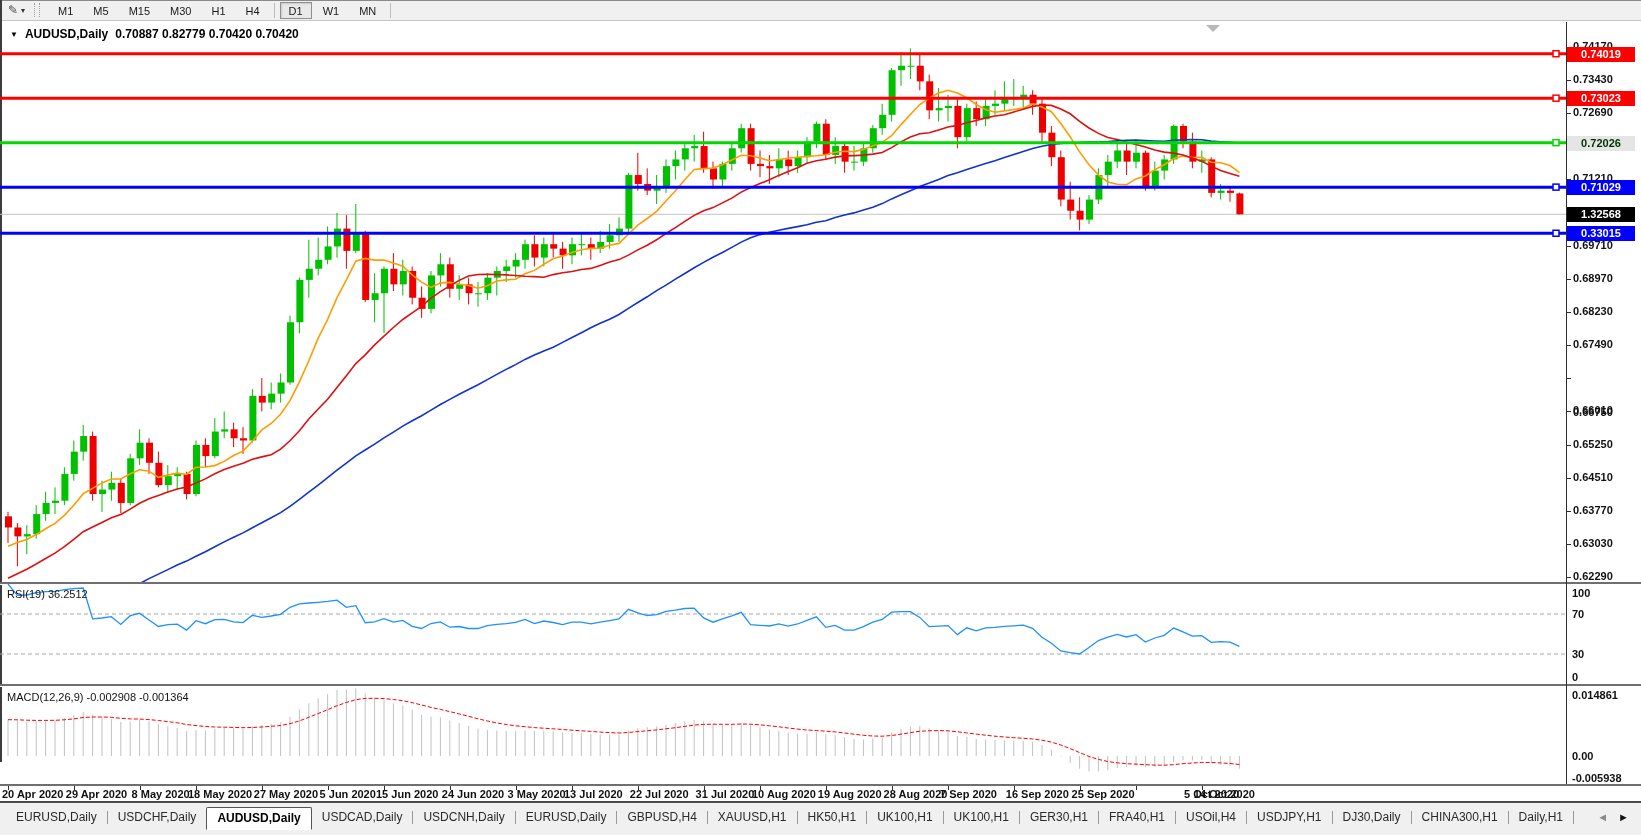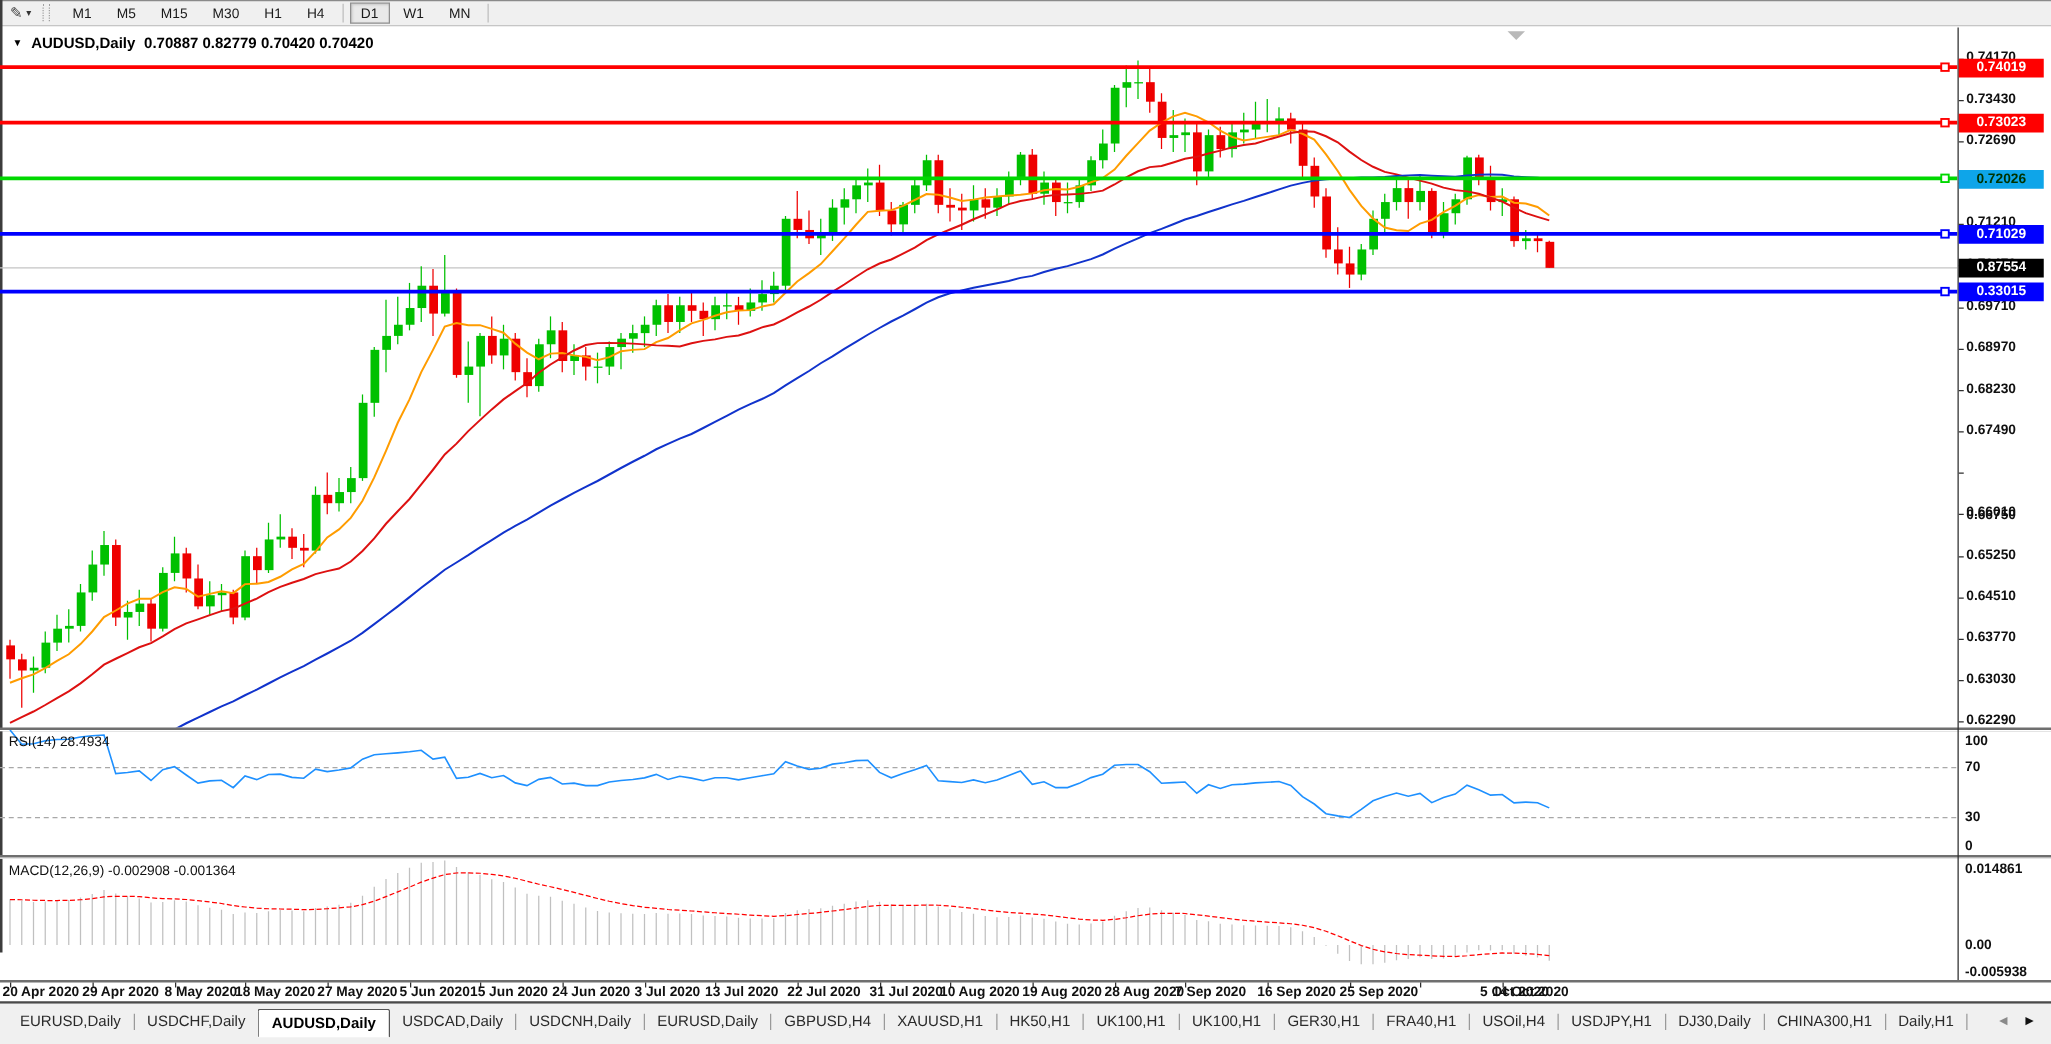--- a/index.html
+++ b/index.html
@@ -366,21 +366,21 @@
     <span class="tri">▼</span>
     <span>AUDUSD,Daily</span>
     <span>0.70887 0.82779 0.70420 0.70420</span>
   </div>
   <div class="sep1"></div>
   <svg id="rsi-svg" width="1566" height="100" viewBox="0 0 1566 100">
       <line x1="0" y1="30" x2="1566" y2="30" stroke="#a8a8a8" stroke-width="1" stroke-dasharray="4,3"></line>
       <line x1="0" y1="70" x2="1566" y2="70" stroke="#a8a8a8" stroke-width="1" stroke-dasharray="4,3"></line>
       <polyline points="8,0.0 17.4,11.4 26.8,11.0 36.2,8.6 45.6,7.6 55,7.4 64.4,5.6 73.8,4.6 83.2,4.0 92.60000000000001,34.9 102,34.0 111.4,32.7 120.80000000000001,40.4 130.2,31.7 139.6,29.3 149,36.0 158.4,42.5 167.8,40.7 177.20000000000002,40.2 186.6,46.1 196,36.7 205.4,39.7 214.8,35.6 224.20000000000002,35.3 233.60000000000002,37.9 243,38.6 252.4,31.3 261.8,33.3 271.2,32.0 280.6,30.3 290,23.3 299.40000000000003,19.8 308.8,19.0 318.2,18.3 327.6,17.4 337,16.2 346.40000000000003,23.3 355.8,21.7 365.2,38.7 374.6,37.8 384,34.7 393.40000000000003,38.2 402.8,36.4 412.2,42.3 421.6,44.5 431,39.5 440.40000000000003,37.9 449.8,43.2 459.20000000000005,42.5 468.6,44.5 478,44.5 487.40000000000003,41.6 496.8,40.4 506.20000000000005,39.6 515.6,38.3 525,35.5 534.4,39.6 543.8000000000001,37.0 553.2,38.5 562.6,40.6 572,38.2 581.4,38.2 590.8000000000001,39.9 600.2,38.2 609.6,36.6 619,35.0 628.4,25.3 637.8000000000001,28.8 647.2,31.5 656.6,30.6 666,27.3 675.4,26.2 684.8000000000001,24.5 694.2,24.2 703.6,33.9 713,38.2 722.4,34.8 731.8000000000001,31.8 741.2,28.3 750.6,40.6 760,41.3 769.4,42.0 778.8000000000001,39.9 788.2,42.2 797.6,40.0 807,36.4 816.4,32.8 825.8000000000001,43.4 835.2,41.4 844.6,46.1 854,46.1 863.4,42.7 872.8000000000001,38.1 882.2,35.4 891.6,28.2 901,27.6 910.4000000000001,27.6 919.8000000000001,33.4 929.2,42.6 938.6,42.1 948,41.6 957.4000000000001,50.6 966.8000000000001,43.8 976.2,46.8 985.6,43.8 995,43.3 1004.4000000000001,42.3 1013.8000000000001,41.8 1023.2,41.2 1032.6000000000001,44.4 1042,53.3 1051.4,59.2 1060.8,67.0 1070.2,68.7 1079.6000000000001,70.0 1089,63.5 1098.4,56.6 1107.8,53.2 1117.2,50.4 1126.6000000000001,53.0 1136,50.7 1145.4,58.1 1154.8,54.0 1164.2,51.3 1173.6000000000001,44.1 1183,47.8 1192.4,52.1 1201.8,51.6 1211.2,58.3 1220.6000000000001,57.7 1230,58.2 1239.4,62.3 " fill="none" stroke="#1e90ff" stroke-width="1.3"></polyline>
     </svg>
-  <div class="ind-label" id="rsi-label">RSI(14) 28.4934</div>
+  <div class="ind-label" id="rsi-label">RSI(19) 36.2512</div>
   <div class="sep2"></div>
   <svg id="macd-svg" width="1566" height="97" viewBox="0 0 1566 97">
       <g>
         <line x1="8" y1="69" x2="8" y2="32.4" stroke="#c0c0c0" stroke-width="1"></line>
         <line x1="17.4" y1="69" x2="17.4" y2="33.4" stroke="#c0c0c0" stroke-width="1"></line>
         <line x1="26.8" y1="69" x2="26.8" y2="34.5" stroke="#c0c0c0" stroke-width="1"></line>
         <line x1="36.2" y1="69" x2="36.2" y2="34.2" stroke="#c0c0c0" stroke-width="1"></line>
         <line x1="45.6" y1="69" x2="45.6" y2="33.4" stroke="#c0c0c0" stroke-width="1"></line>
         <line x1="55" y1="69" x2="55" y2="33.0" stroke="#c0c0c0" stroke-width="1"></line>
         <line x1="64.4" y1="69" x2="64.4" y2="31.0" stroke="#c0c0c0" stroke-width="1"></line>
@@ -552,44 +552,44 @@
       <div class="ptick" style="top: 570px;">0.62290</div>
       <div class="itick" style="top: 587px;">100</div>
       <div class="itick" style="top: 608px;">70</div>
       <div class="itick" style="top: 648px;">30</div>
       <div class="itick" style="top: 671px;">0</div>
       <div class="itick" style="top: 689px;">0.014861</div>
       <div class="itick" style="top: 750px;">0.00</div>
       <div class="itick" style="top: 772px;">-0.005938</div>
       <div class="badge" style="top: 46.7365px; background: rgb(255, 0, 0); color: rgb(255, 255, 255);">0.74019</div>
       <div class="badge" style="top: 91.1709px; background: rgb(255, 0, 0); color: rgb(255, 255, 255);">0.73023</div>
-      <div class="badge" style="top: 135.65px; background: #0ea5e9; color: rgb(0, 51, 0);">0.72026</div>
+      <div class="badge" style="top: 135.65px; background: #e5e5e5; color: rgb(0, 51, 0);">0.72026</div>
       <div class="badge" style="top: 180.129px; background: rgb(0, 0, 255); color: rgb(255, 255, 255);">0.71029</div>
       <div class="badge" style="top: 226.258px; background: rgb(0, 0, 255); color: rgb(255, 255, 255);">0.33015</div>
-      <div class="badge" style="top: 207.298px; background: rgb(0, 0, 0); color: rgb(255, 255, 255);">0.87554</div>
+      <div class="badge" style="top: 207.298px; background: rgb(0, 0, 0); color: rgb(255, 255, 255);">1.32568</div>
     </div>
   <div id="date-layer">
       <div class="dtick" style="left: 8px;"></div>
       <div class="dlabel" style="left: 2px;">20 Apr 2020</div>
       <div class="dtick" style="left: 73.8px;"></div>
       <div class="dlabel" style="left: 65.8px;">29 Apr 2020</div>
       <div class="dtick" style="left: 139.6px;"></div>
       <div class="dlabel" style="left: 131.6px;">8 May 2020</div>
       <div class="dtick" style="left: 196px;"></div>
       <div class="dlabel" style="left: 188px;">18 May 2020</div>
       <div class="dtick" style="left: 261.8px;"></div>
       <div class="dlabel" style="left: 253.8px;">27 May 2020</div>
       <div class="dtick" style="left: 327.6px;"></div>
       <div class="dlabel" style="left: 319.6px;">5 Jun 2020</div>
       <div class="dtick" style="left: 384px;"></div>
       <div class="dlabel" style="left: 376px;">15 Jun 2020</div>
       <div class="dtick" style="left: 449.8px;"></div>
       <div class="dlabel" style="left: 441.8px;">24 Jun 2020</div>
       <div class="dtick" style="left: 515.6px;"></div>
-      <div class="dlabel" style="left: 507.6px;">3 Jul 2020</div>
+      <div class="dlabel" style="left: 507.6px;">3 May 2020</div>
       <div class="dtick" style="left: 572px;"></div>
       <div class="dlabel" style="left: 564px;">13 Jul 2020</div>
       <div class="dtick" style="left: 637.8px;"></div>
       <div class="dlabel" style="left: 629.8px;">22 Jul 2020</div>
       <div class="dtick" style="left: 703.6px;"></div>
       <div class="dlabel" style="left: 695.6px;">31 Jul 2020</div>
       <div class="dtick" style="left: 760px;"></div>
       <div class="dlabel" style="left: 752px;">10 Aug 2020</div>
       <div class="dtick" style="left: 825.8px;"></div>
       <div class="dlabel" style="left: 817.8px;">19 Aug 2020</div>

